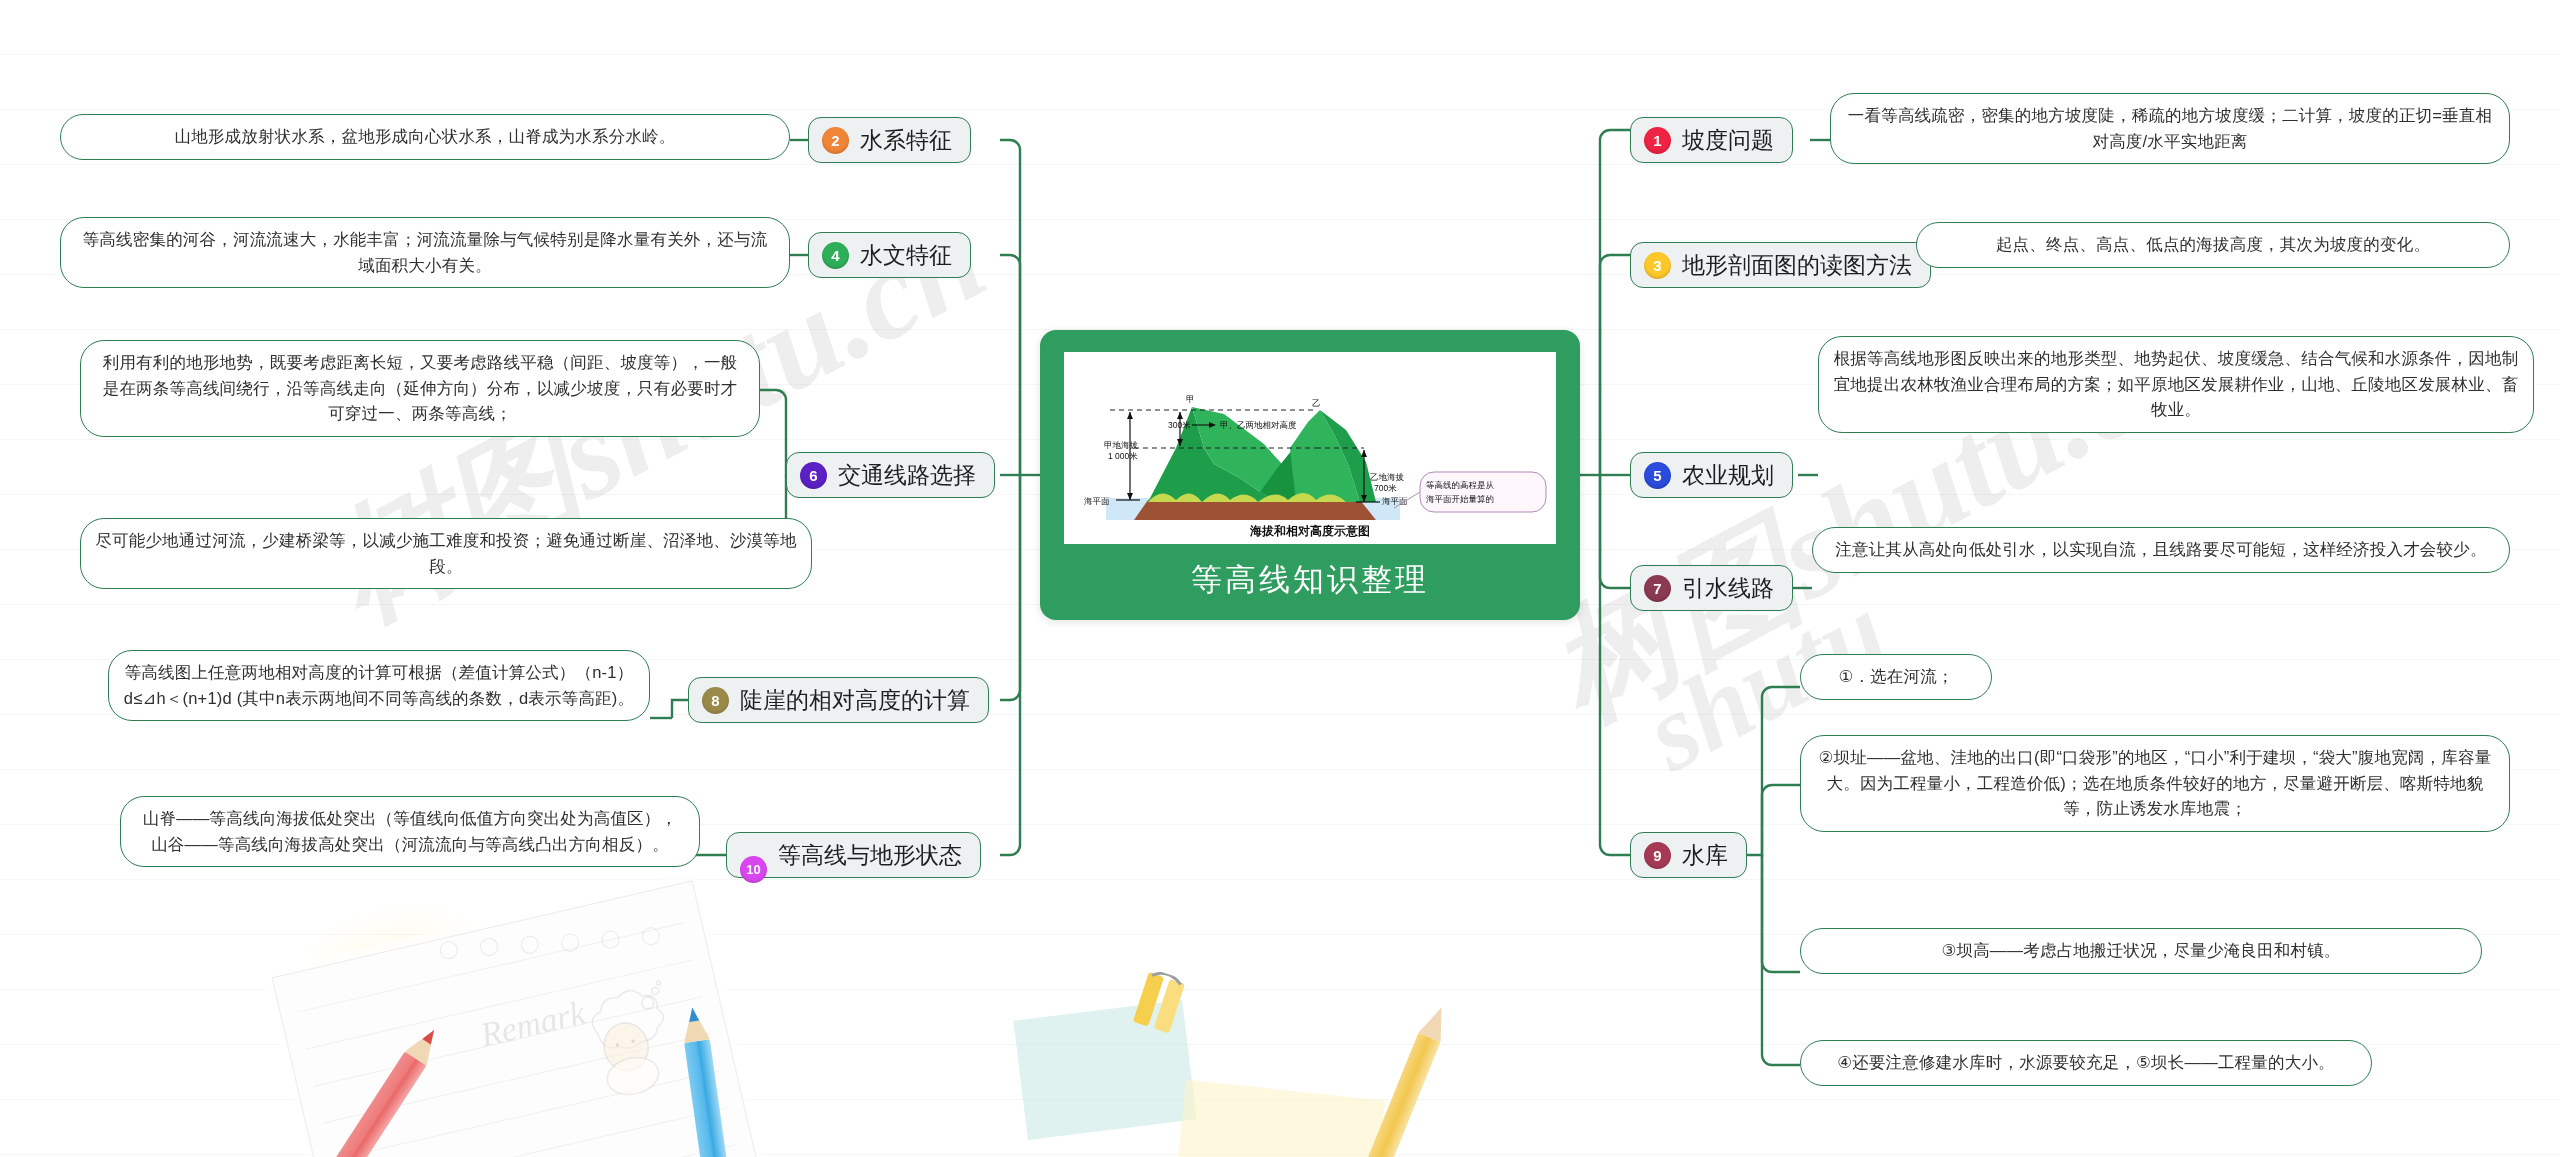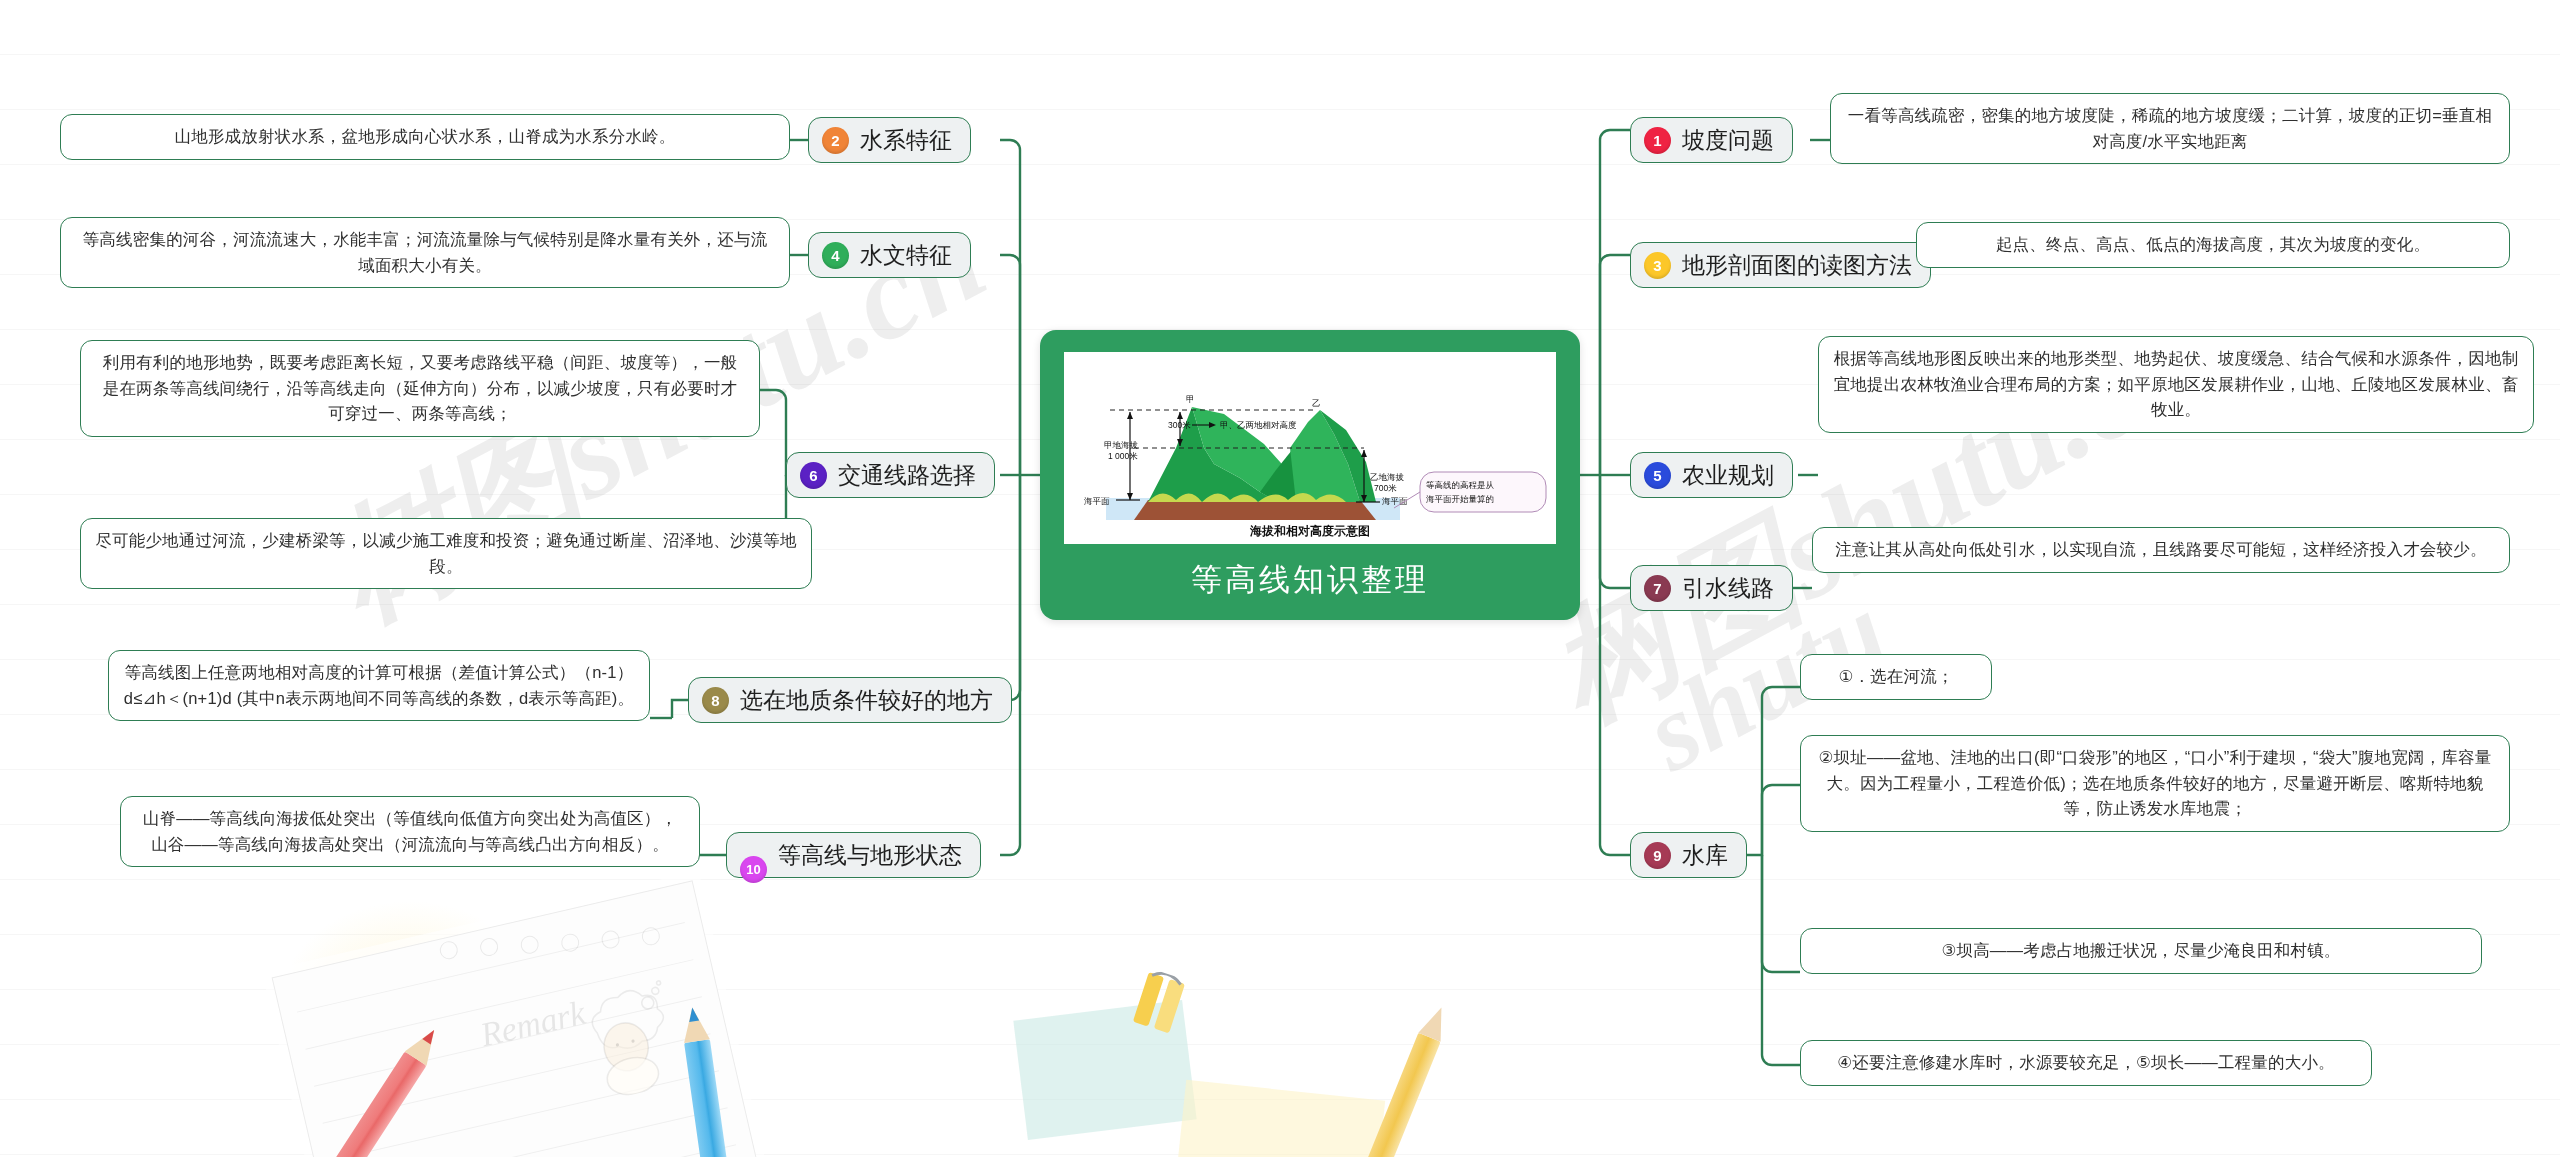--- a/index.html
+++ b/index.html
@@ -65,21 +65,21 @@
      background:linear-gradient(to right,#f7d77e 0%,#f2c74f 50%,#f9e3a4 100%);border-radius:2px;}
   #pencil-yellow .tip{position:absolute;top:-32px;left:0;width:0;height:0;
      border-left:12px solid transparent;border-right:12px solid transparent;
      border-bottom:32px solid #f0d8b4;}
   #glow-left{left:280px;top:900px;width:260px;height:200px;
      background:radial-gradient(ellipse at center,rgba(253,240,190,.55),rgba(253,240,190,0) 70%);}
   #wires{position:absolute;inset:0;z-index:2;pointer-events:none;}
 
   
   .node{position:absolute;box-sizing:border-box;display:flex;align-items:center;
-     border:1.6px solid #2e7d53;border-radius:12px;background:#ffffff;
+     border:1.6px solid #2e7d53;border-radius:24px;background:#ffffff;
      z-index:4;}
   .leaf{padding:9px 14px;justify-content:center;text-align:center;
      font-size:16.5px;line-height:1.55;color:#2f2f2f;letter-spacing:.2px;}
   .branch{background:#eef1f2;border-radius:13px;padding:0 18px 0 13px;gap:11px;
      height:46px;}
   .branch .label{font-size:23px;line-height:1;color:#1e1e1e;white-space:nowrap;}
   .badge{width:27px;height:27px;border-radius:50%;flex:0 0 27px;
      display:flex;align-items:center;justify-content:center;
      color:#fff;font-size:15px;font-weight:700;line-height:1;
      box-shadow:inset 0 -2px 3px rgba(0,0,0,.13);}
@@ -280,21 +280,21 @@
 
 <div class="node branch" style="left:786px;top:452px;">
   <span class="badge" style="background: rgb(91, 33, 196);">6</span>
   <span class="label">交通线路选择</span>
 </div>
 <div class="node leaf" style="left:80px;top:340px;width:680px;">利用有利的地形地势，既要考虑距离长短，又要考虑路线平稳（间距、坡度等），一般是在两条等高线间绕行，沿等高线走向（延伸方向）分布，以减少坡度，只有必要时才可穿过一、两条等高线；</div>
 <div class="node leaf" style="left:80px;top:518px;width:732px;">尽可能少地通过河流，少建桥梁等，以减少施工难度和投资；避免通过断崖、沼泽地、沙漠等地段。</div>
 
 <div class="node branch" style="left:688px;top:677px;">
   <span class="badge" style="background: rgb(154, 138, 74);">8</span>
-  <span class="label">选在地质条件较好的地方</span>
+  <span class="label">陡崖的相对高度的计算</span>
 </div>
 <div class="node leaf" style="left:108px;top:650px;width:542px;">等高线图上任意两地相对高度的计算可根据（差值计算公式）（n-1）d≤⊿h＜(n+1)d (其中n表示两地间不同等高线的条数，d表示等高距)。</div>
 
 <div class="node branch" style="left:726px;top:832px;">
   <span class="badge two-digit" style="background: #d946ef; margin-top: 28px;">10</span>
   <span class="label">等高线与地形状态</span>
 </div>
 <div class="node leaf" style="left:120px;top:796px;width:580px;">山脊——等高线向海拔低处突出（等值线向低值方向突出处为高值区），山谷——等高线向海拔高处突出（河流流向与等高线凸出方向相反）。</div>
 
 <div class="node branch" style="left:1630px;top:117px;">

